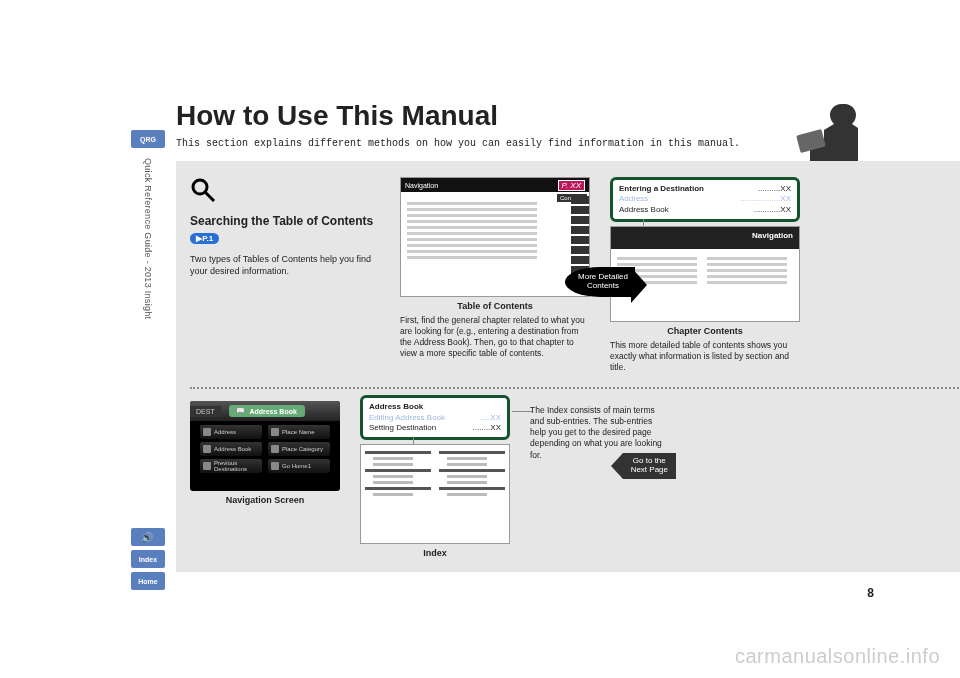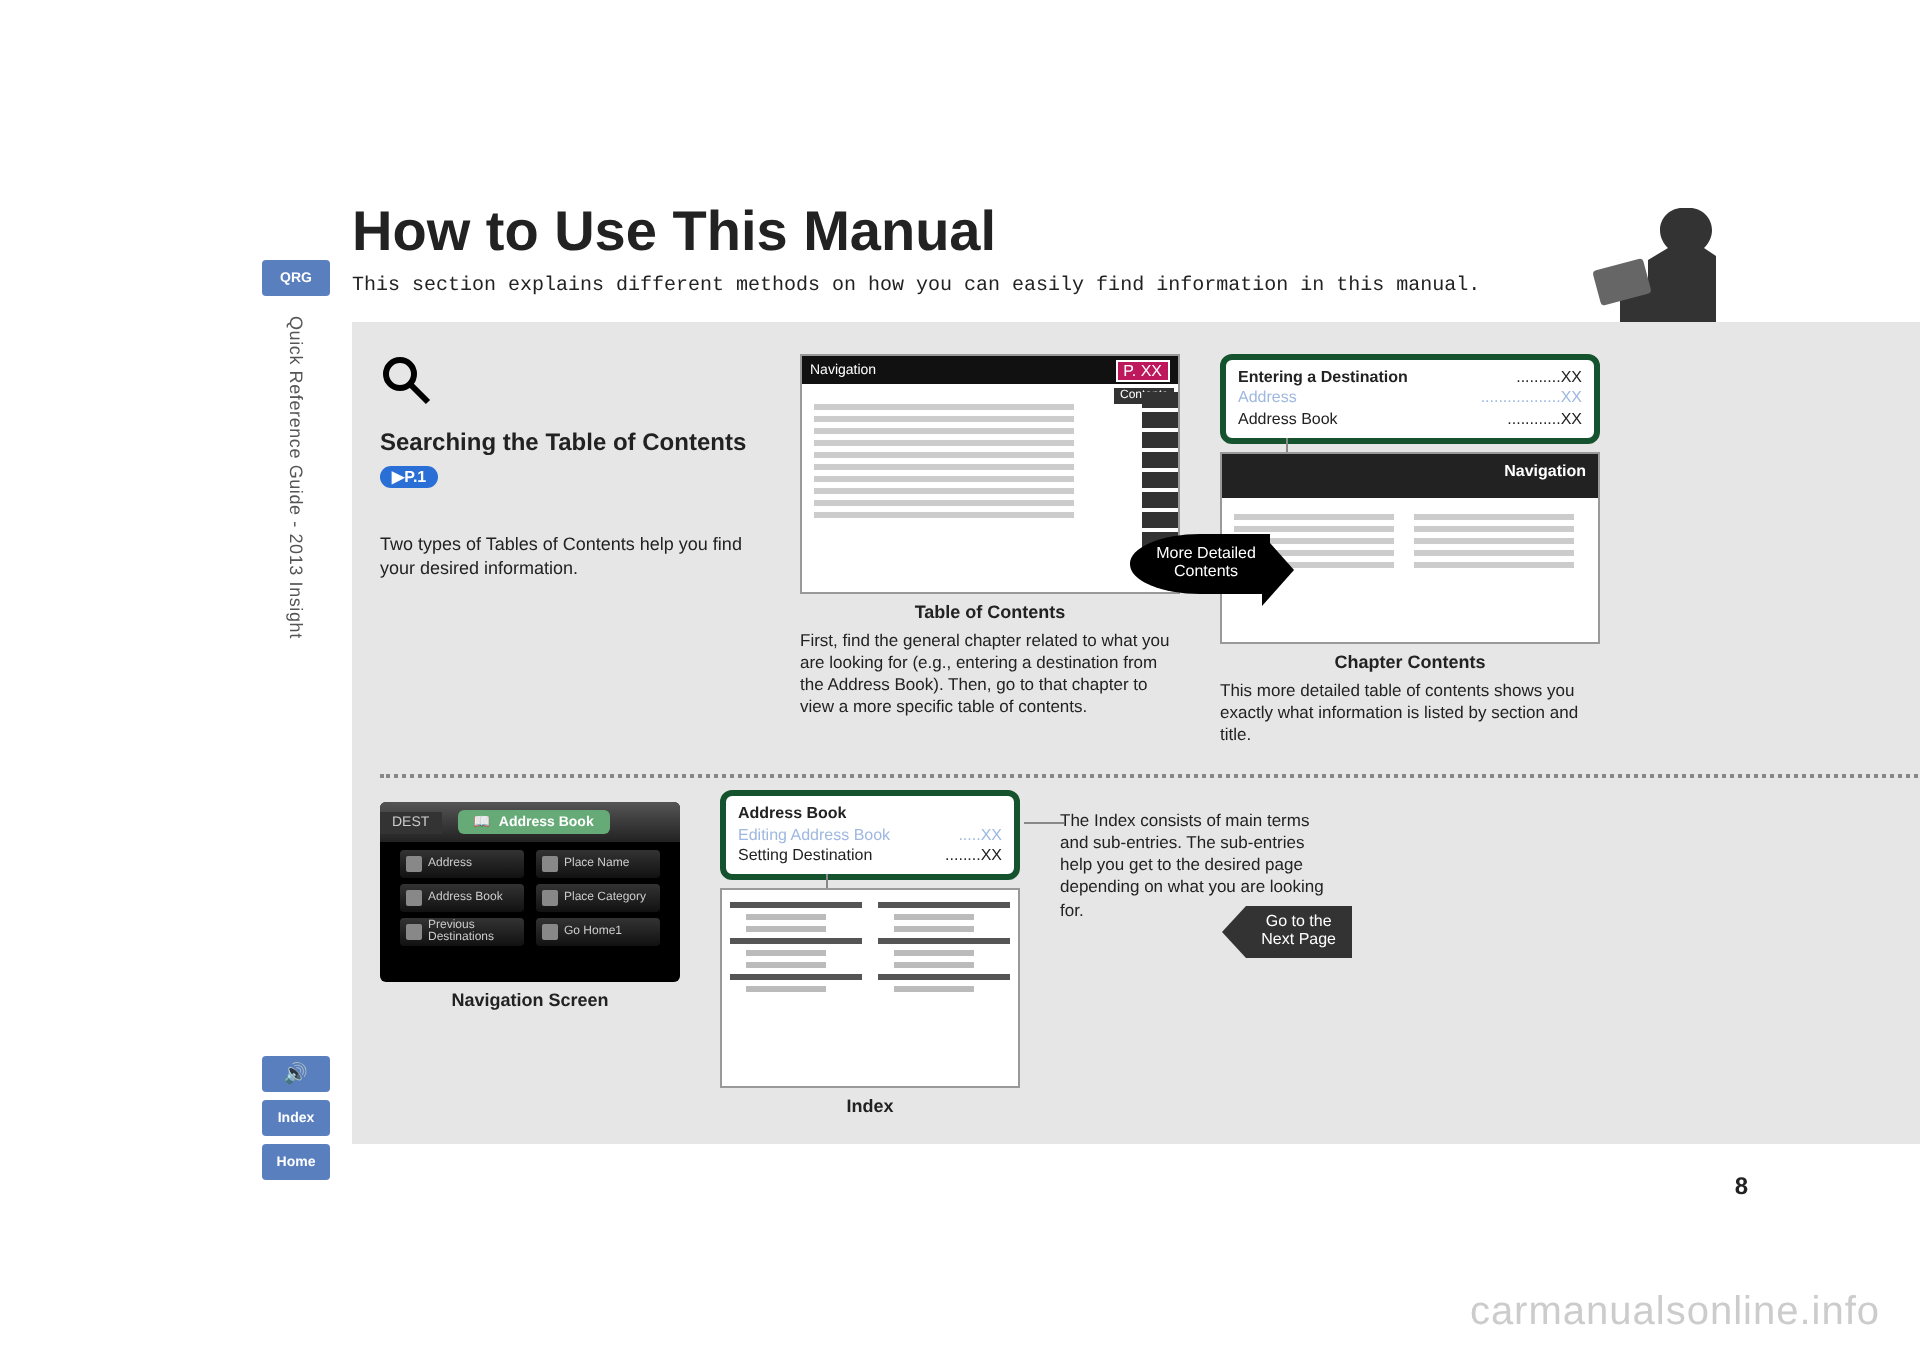--- a/index.html
+++ b/index.html
@@ -106,40 +106,40 @@
     color: #fff;
     border-radius: 8px;
     font-size: 8px;
     font-weight: bold;
     padding: 1px 6px;
     vertical-align: middle;
   }
   .sect-body {
     font-size: 9px;
     line-height: 1.35;
-    margin-top: 18px;
+    margin-top: 6px;
   }
 
   
   .thumb {
     width: 100%;
     height: 120px;
     background: #fff;
     border: 1px solid #999;
     position: relative;
     overflow: hidden;
     font-size: 5px;
     color:#999;
   }
   .thumb .header-bar {
     position:absolute; top:0; left:0; right:0; height:14px;
     background:#111; color:#fff; display:flex; justify-content:space-between;
     align-items:center; padding:0 4px; font-size:7px;
   }
-  .pxx-badge { background:#be185d; border:1px solid #fff; padding:0 3px; font-size:8px;}
+  .pxx-badge { background:#be185d; border:1px solid #fff; padding:0 3px; font-style:italic; font-size:8px;}
   .thumb .side-tabs { position:absolute; right:0; top:18px; display:flex; flex-direction:column; gap:2px;}
   .thumb .side-tabs div { width:18px; height:8px; background:#333;}
   .thumb .lines { position:absolute; left:6px; top:24px;}
   .thumb .lines div { width:130px; height:3px; background:#ccc; margin-bottom:3px;}
 
   .thumb-nav-head { position:absolute; top:4px; right:6px; font-size:8px; font-weight:bold; color:#222;}
   .thumb-nav-head.light { color:#fff; }
 
   .caption {
     font-size: 9px;

